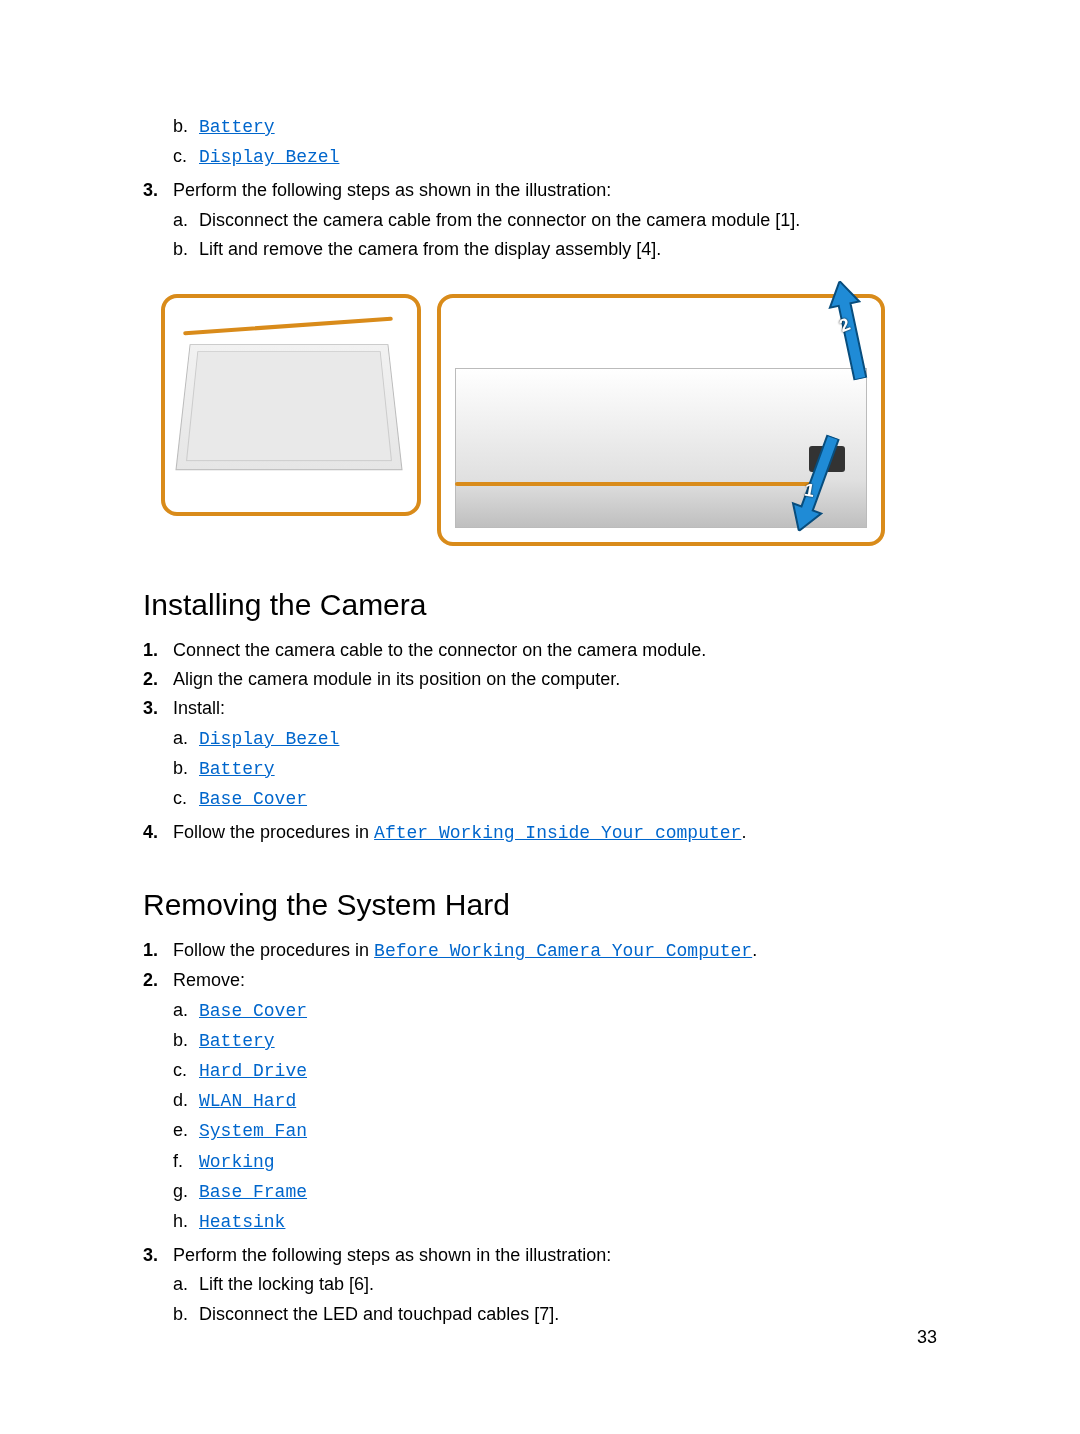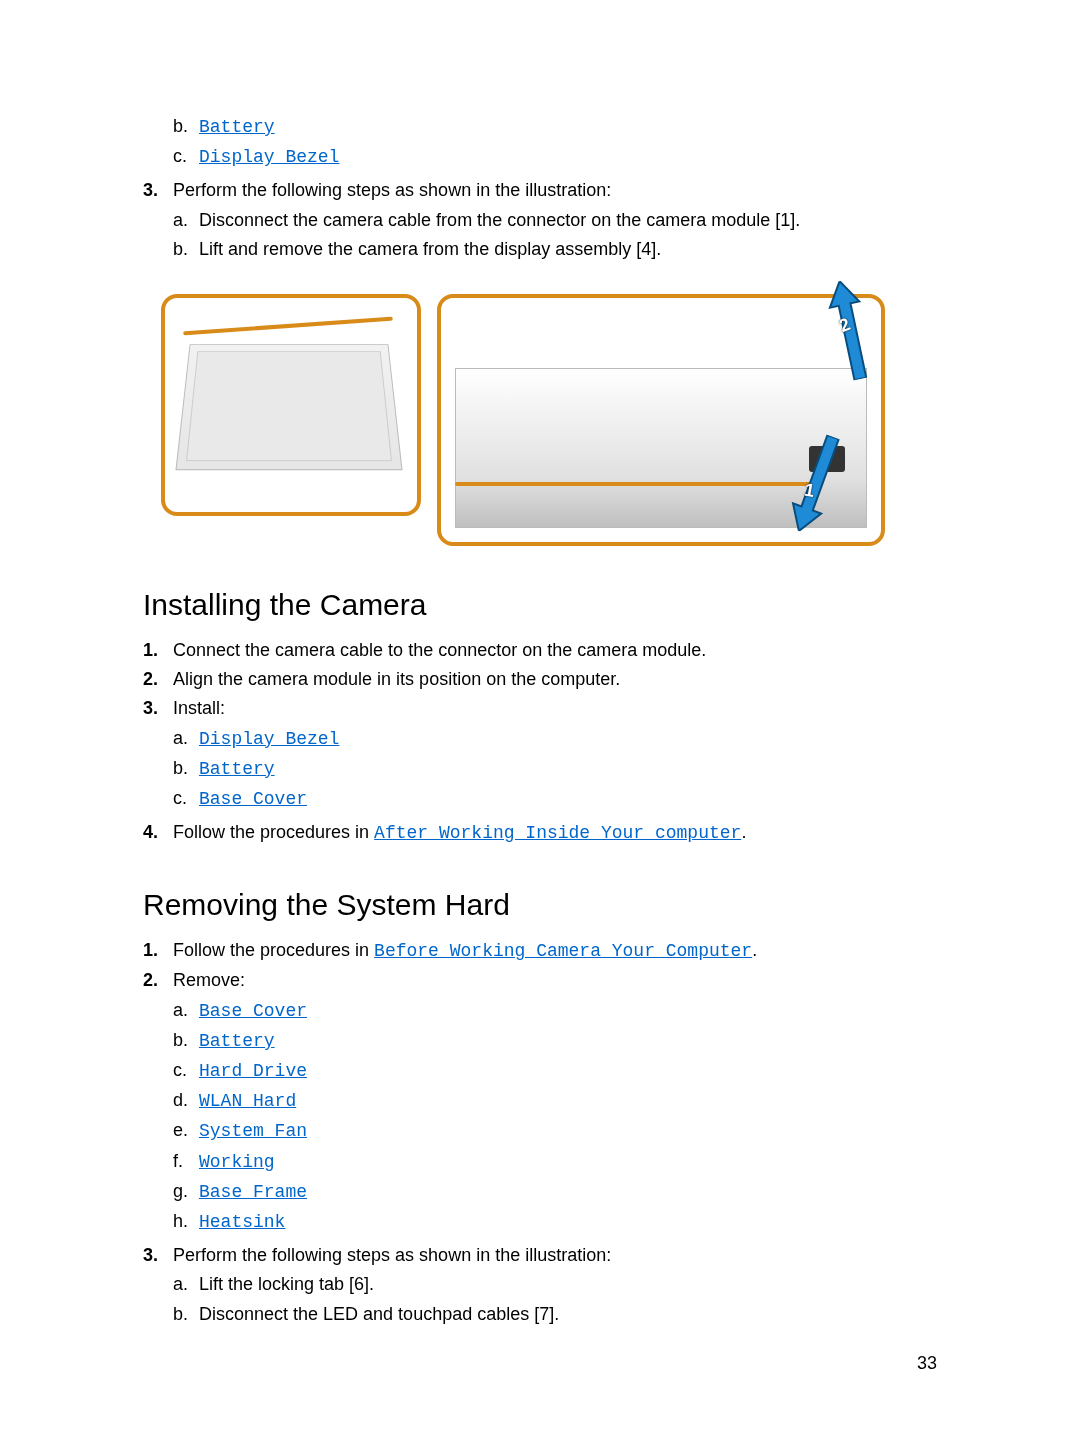--- a/index.html
+++ b/index.html
@@ -119,21 +119,21 @@
   .arrow2 { right:10px; top:-18px; transform: rotate(-12deg); }
   .arrow-label {
     position:absolute;
     font-weight:bold; color:#fff; font-size:18px;
     text-shadow:0 0 2px #000;
     transform: rotate(-10deg);
   }
   .pagenum {
     position: absolute;
     right: 143px;
-    bottom: 60px;
+    bottom: 86px;
     font-size: 18px;
   }
 </style>
 </head>
 <body>
 
 <div class="page">
 
   <ol class="ol-main">
     <li>

